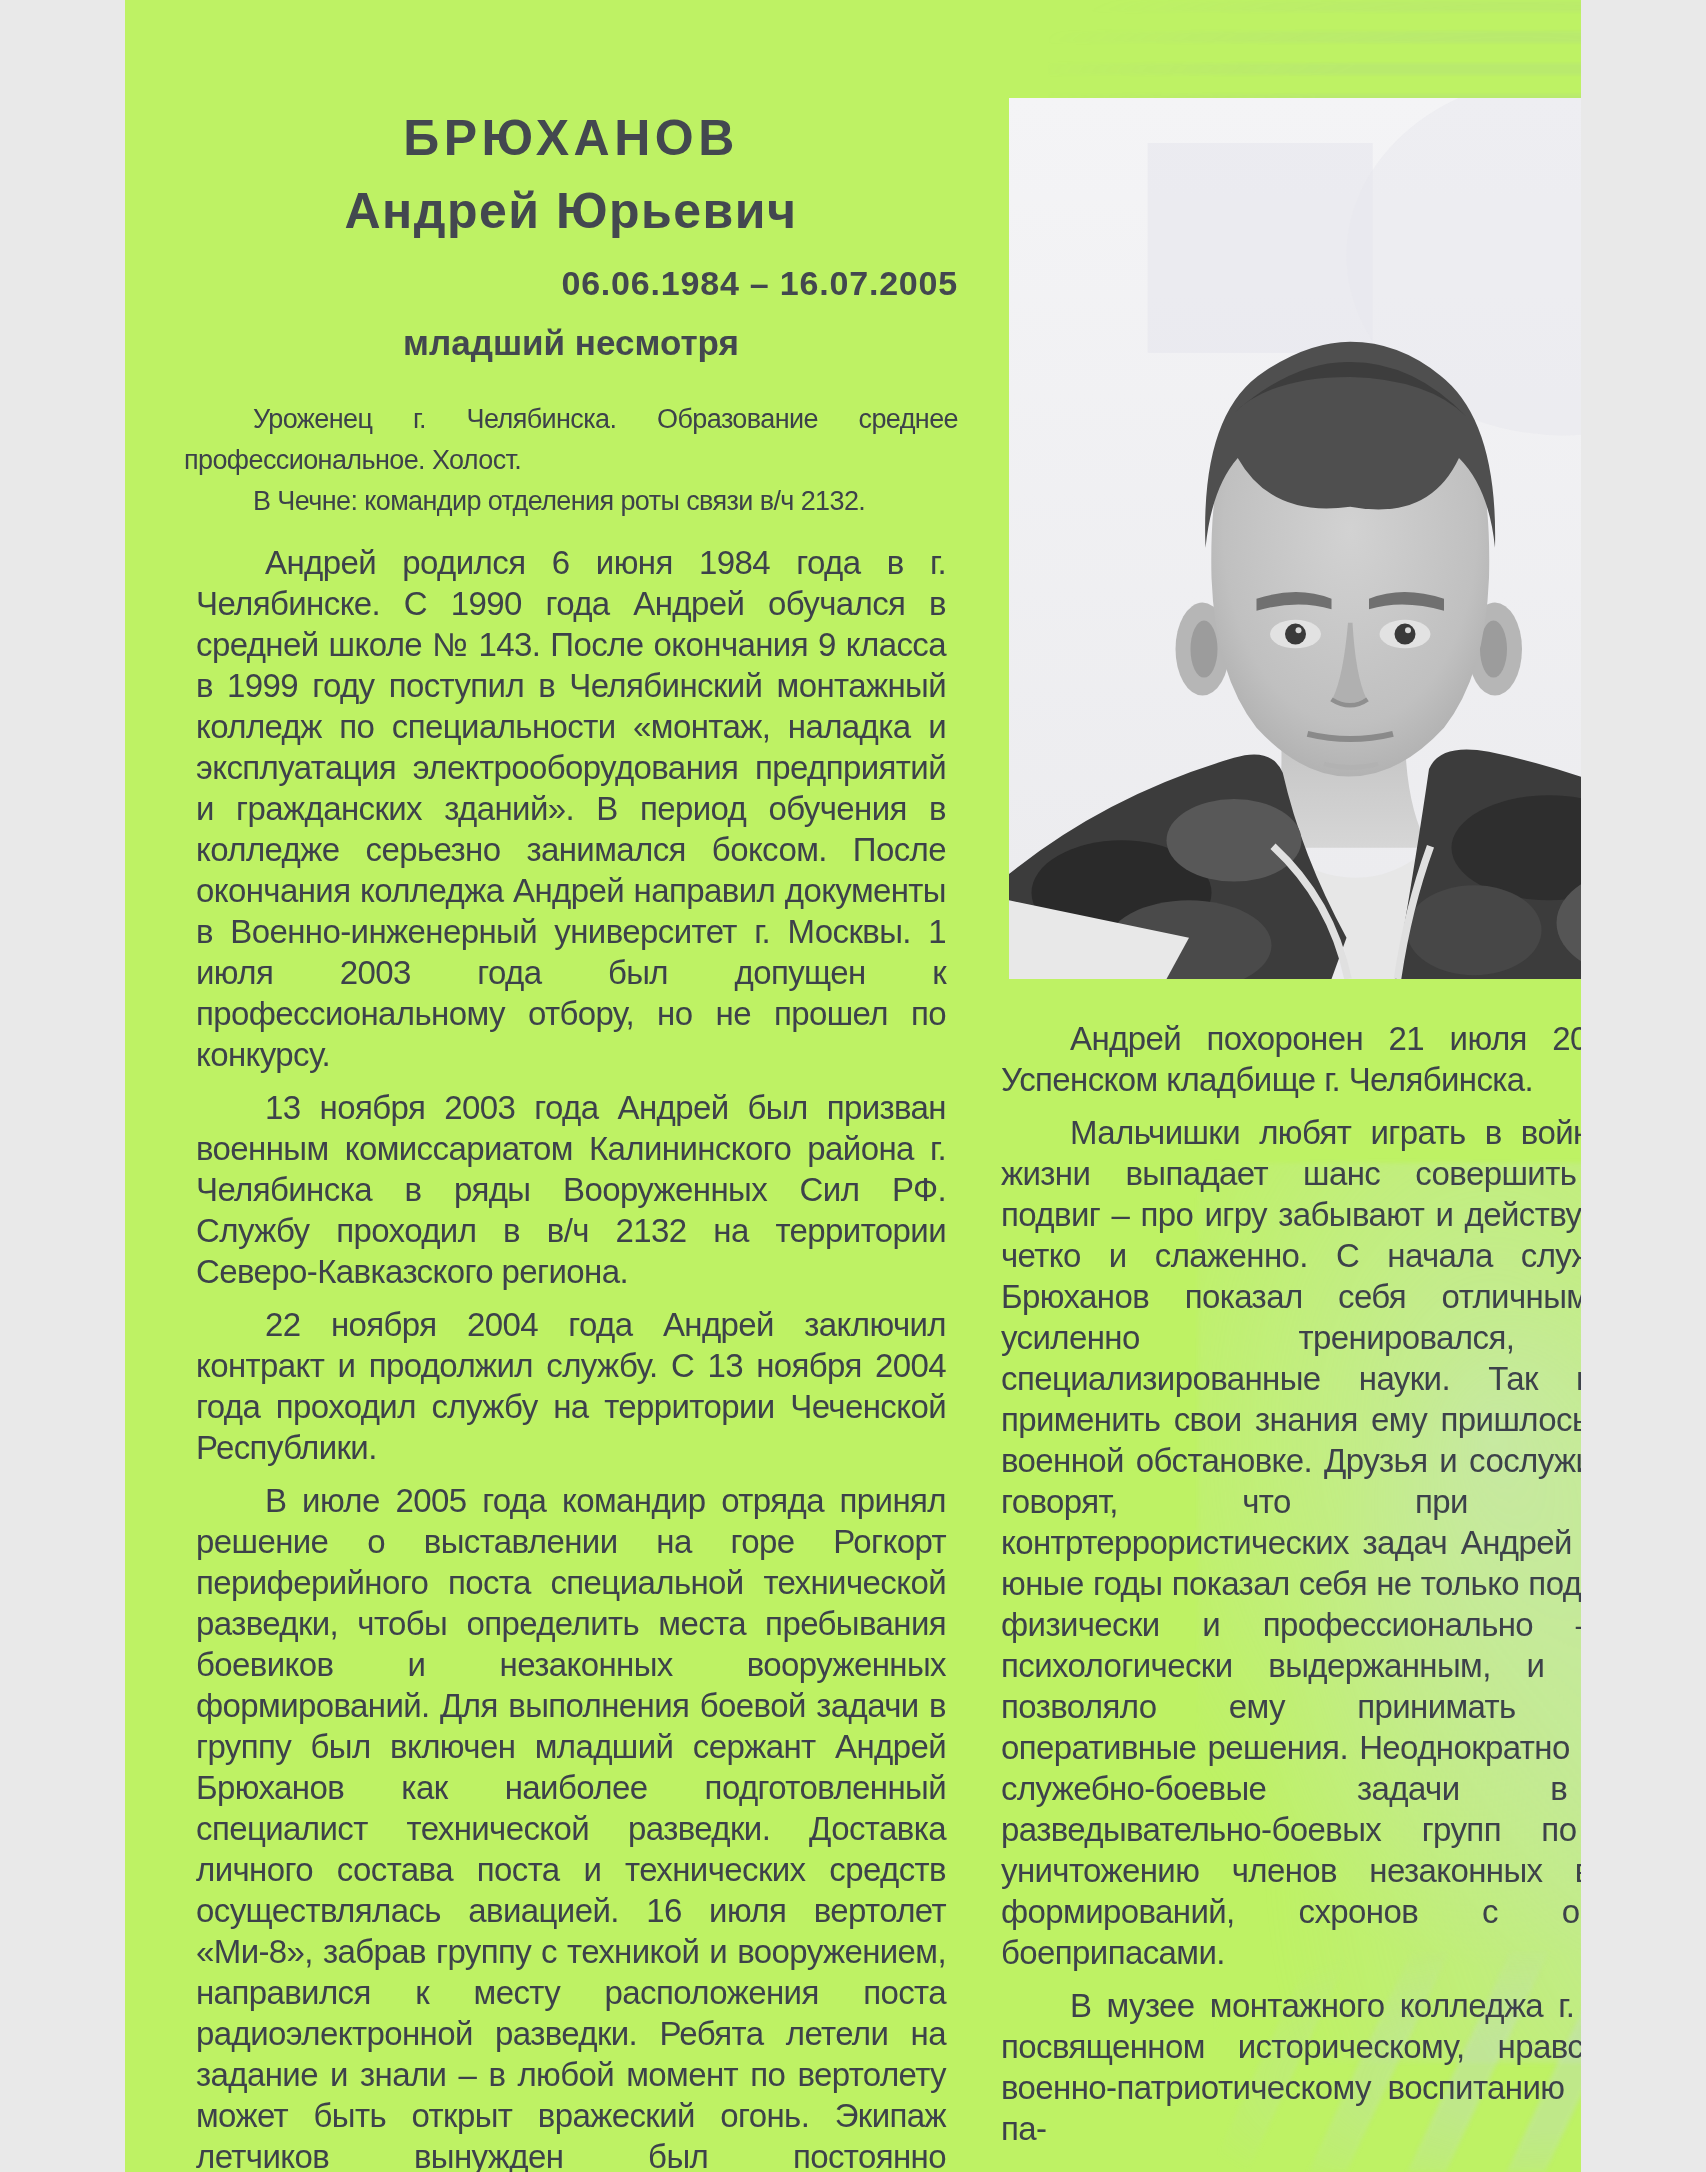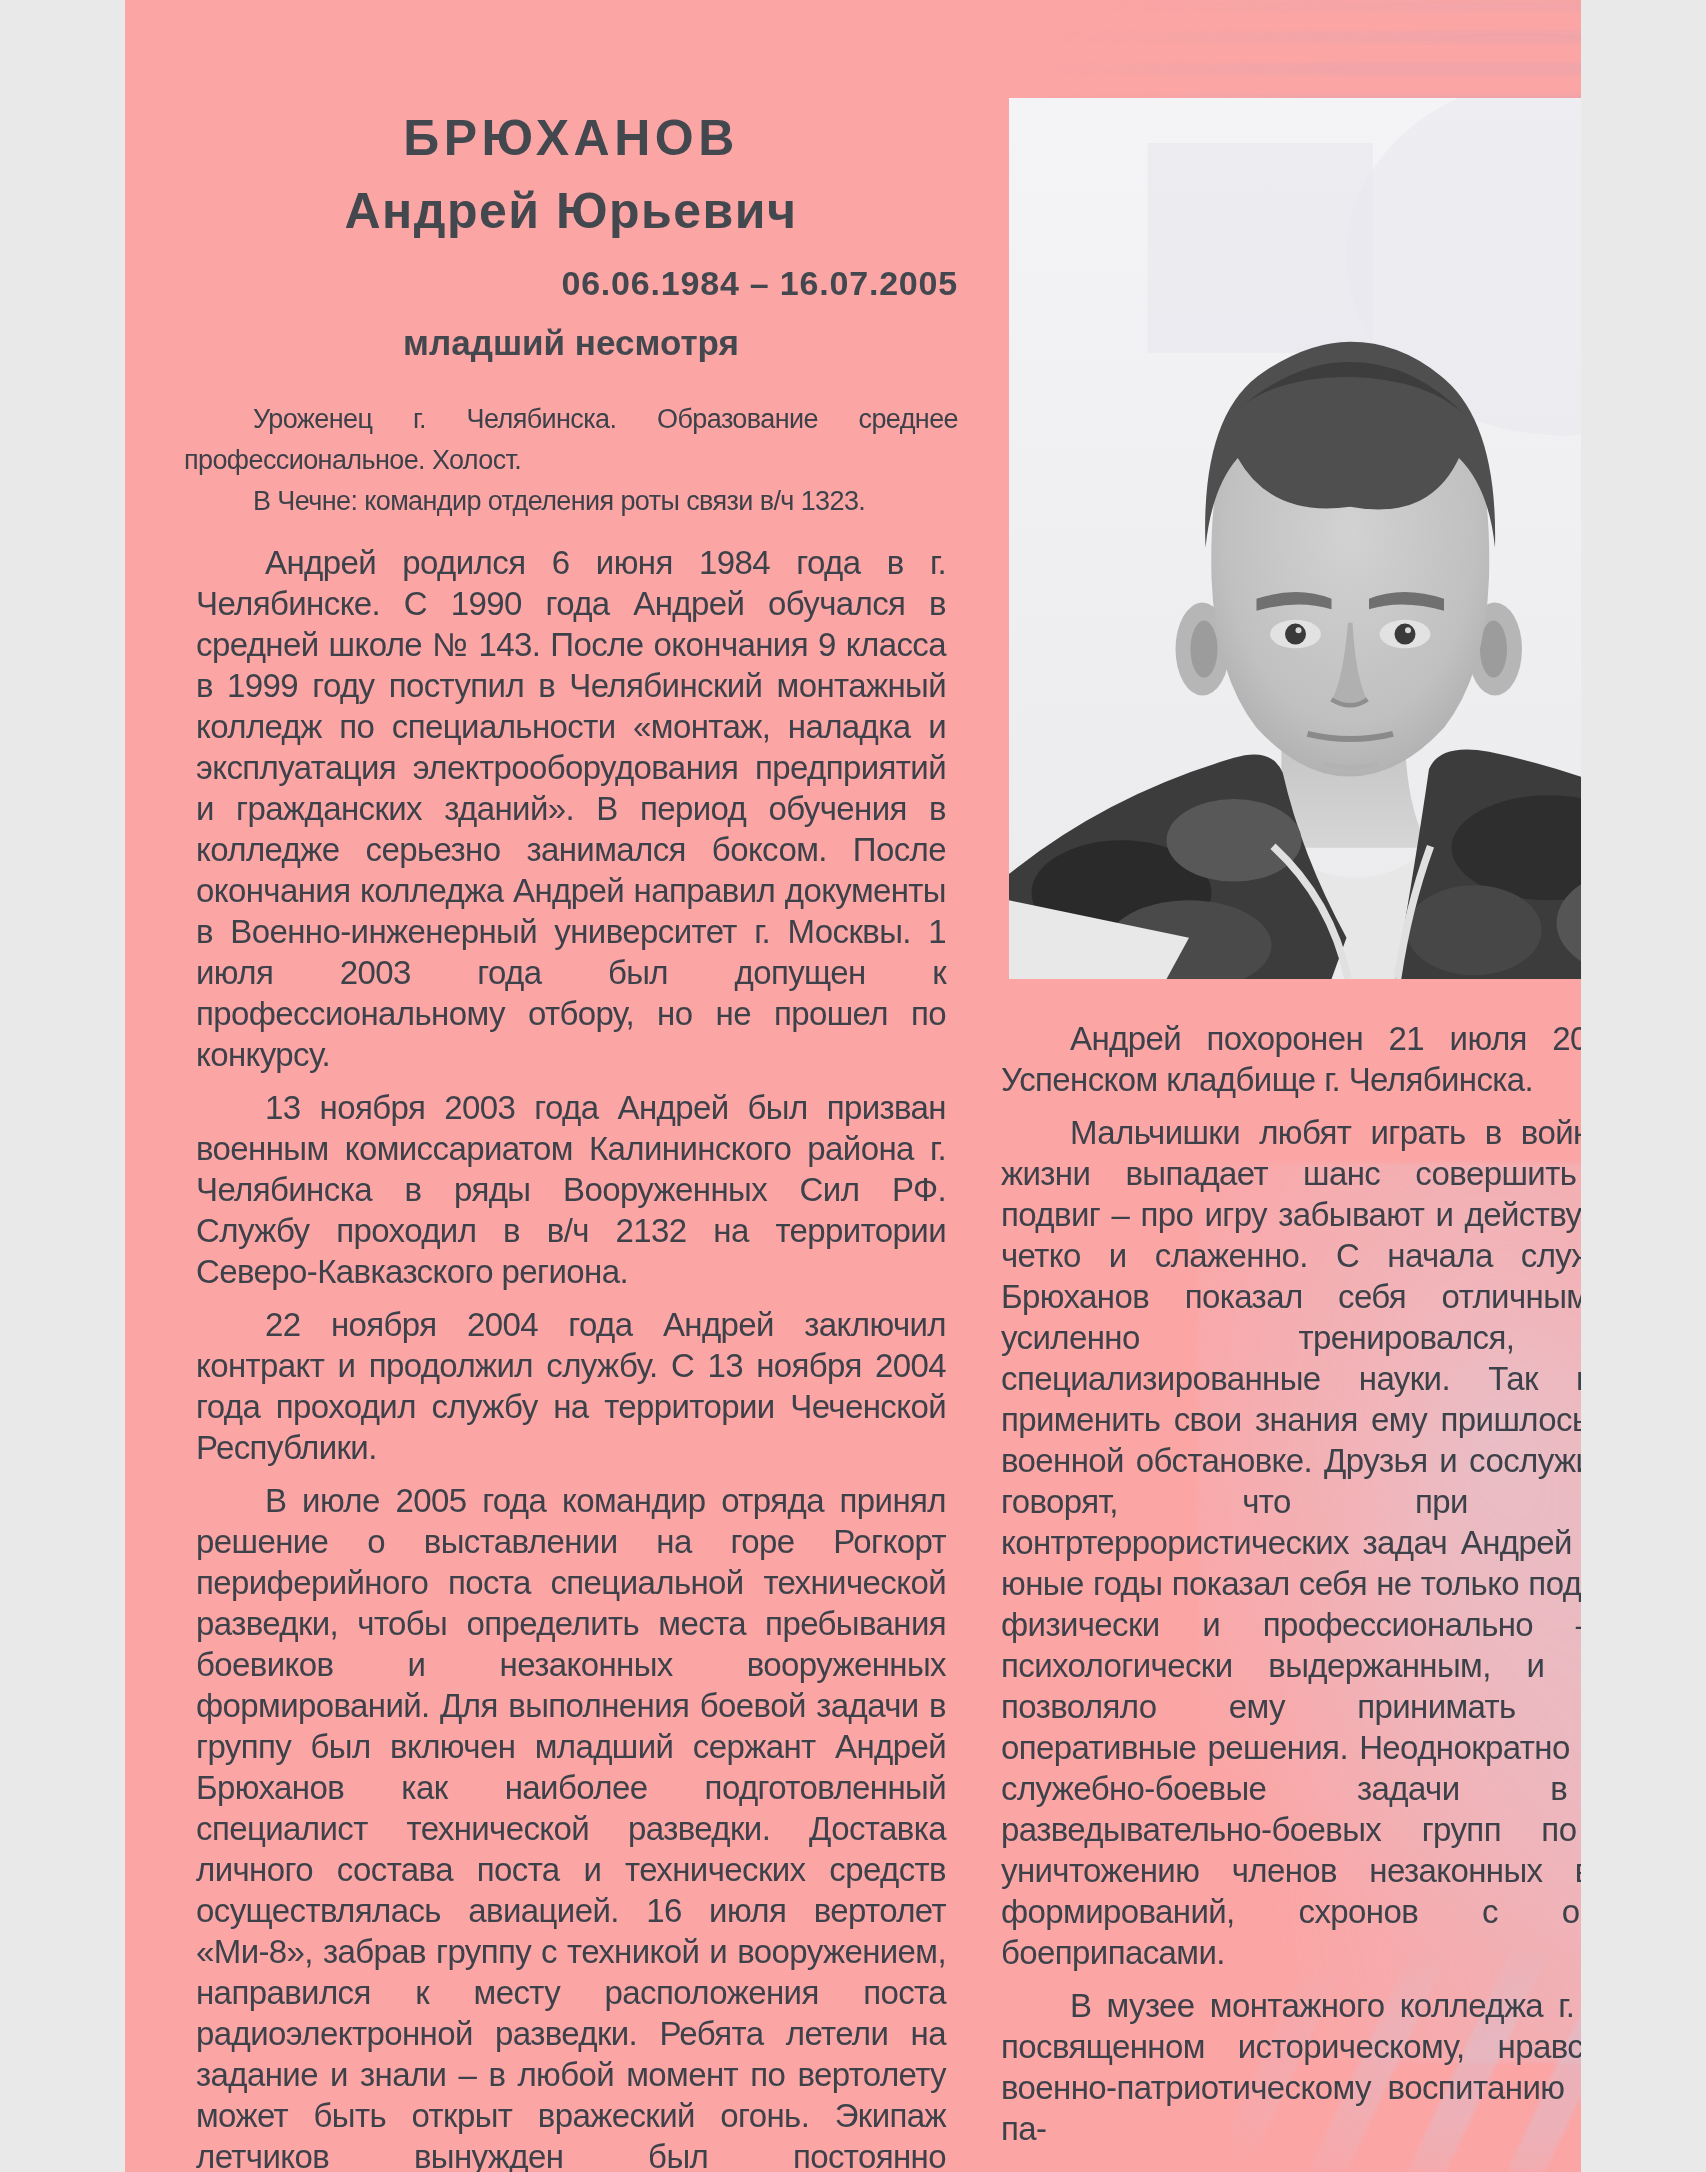--- a/index.html
+++ b/index.html
@@ -1,21 +1,21 @@
 <!DOCTYPE html>
 <html lang="ru" style="font-size:12px"><head>
 <meta charset="utf-8">
 <style>
   html, body { margin: 0; padding: 0; background: #e9e9e9; }
   .page {
     position: relative;
     width: 1456px;
     height: 2172px;
     margin: 0 auto;
-    background: #fca5a5;
+    background: #bef264;
     overflow: hidden;
     font-family: "Liberation Sans", sans-serif;
     color: #3d424a;
   }
 
   
   .bleed { position: absolute; pointer-events: none; }
   .bleed-topright {
     left: 923px; top: 0; width: 784px; height: 270px;
     background:
@@ -116,21 +116,21 @@
   <div class="col-left">
     <header class="hdr">
       <div class="surname">БРЮХАНОВ</div>
       <div class="fullname">Андрей Юрьевич</div>
       <div class="dates">06.06.1984 – 16.07.2005</div>
       <div class="rank">младший несмотря</div>
     </header>
 
     <section class="info">
         <p>Уроженец г. Челябинска. Образование среднее профессиональное. Холост.</p>
-        <p>В Чечне: командир отделения роты связи в/ч 1323.</p>
+        <p>В Чечне: командир отделения роты связи в/ч 2132.</p>
       </section>
 
     <section class="bio">
         <p>Андрей родился 6 июня 1984 года в г. Челябинске. С 1990 года Андрей обучался в средней школе № 143. После окончания 9 класса в 1999 году поступил в Челябинский монтажный колледж по специальности «монтаж, наладка и эксплуатация электрооборудования предприятий и гражданских зданий». В период обучения в колледже серьезно занимался боксом. После окончания колледжа Андрей направил документы в Военно-инженерный университет г. Москвы. 1 июля 2003 года был допущен к профессиональному отбору, но не прошел по конкурсу.</p>
         <p>13 ноября 2003 года Андрей был призван военным комиссариатом Калининского района г. Челябинска в ряды Вооруженных Сил РФ. Службу проходил в в/ч 2132 на территории Северо-Кавказского региона.</p>
         <p>22 ноября 2004 года Андрей заключил контракт и продолжил службу. С 13 ноября 2004 года проходил службу на территории Чеченской Республики.</p>
         <p>В июле 2005 года командир отряда принял решение о выставлении на горе Рогкорт периферийного поста специальной технической разведки, чтобы определить места пребывания боевиков и незаконных вооруженных формирований. Для выполнения боевой задачи в группу был включен младший сержант Андрей Брюханов как наиболее подготовленный специалист технической разведки. Доставка личного состава поста и технических средств осуществлялась авиацией. 16 июля вертолет «Ми-8», забрав группу с техникой и вооружением, направился к месту расположения поста радиоэлектронной разведки. Ребята летели на задание и знали – в любой момент по вертолету может быть открыт вражеский огонь. Экипаж летчиков вынужден был постоянно маневрировать, чтобы уберечь разведчиков. Но произошел взрыв…</p>
       </section>
   </div>
 

